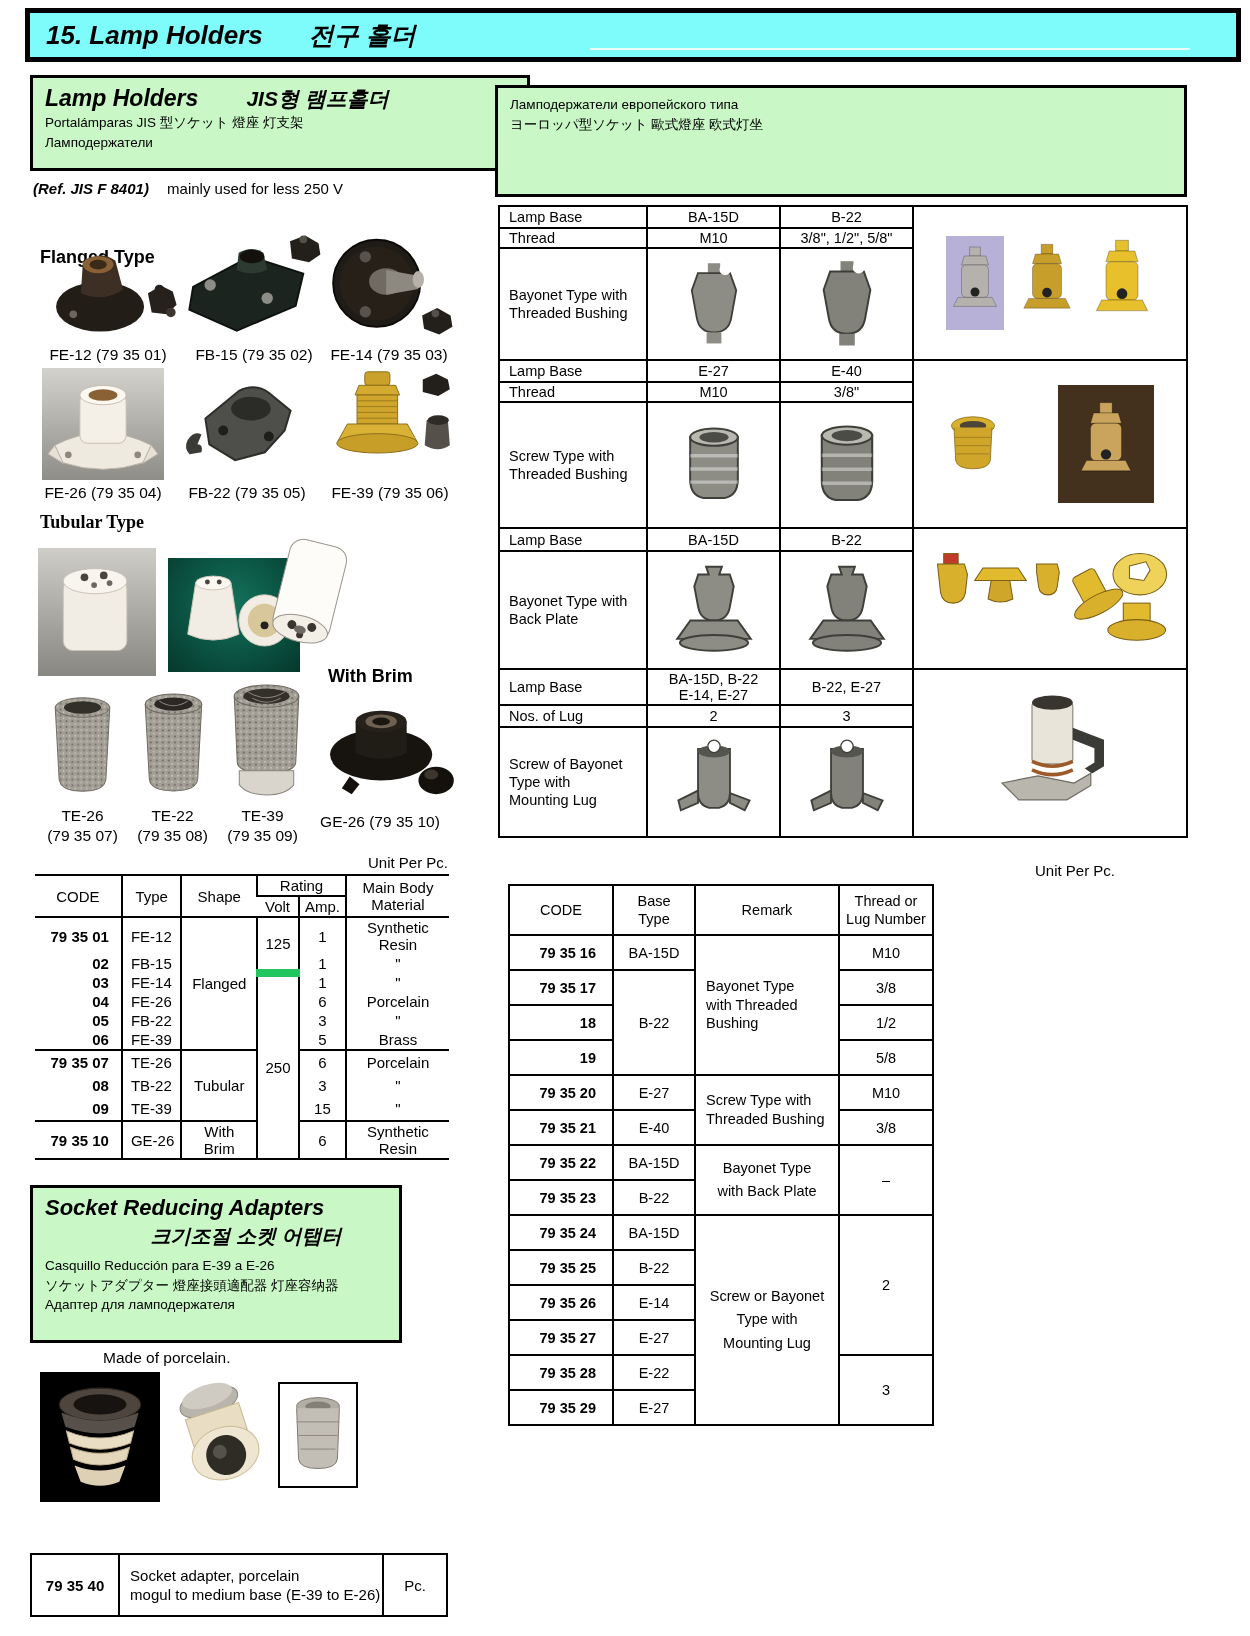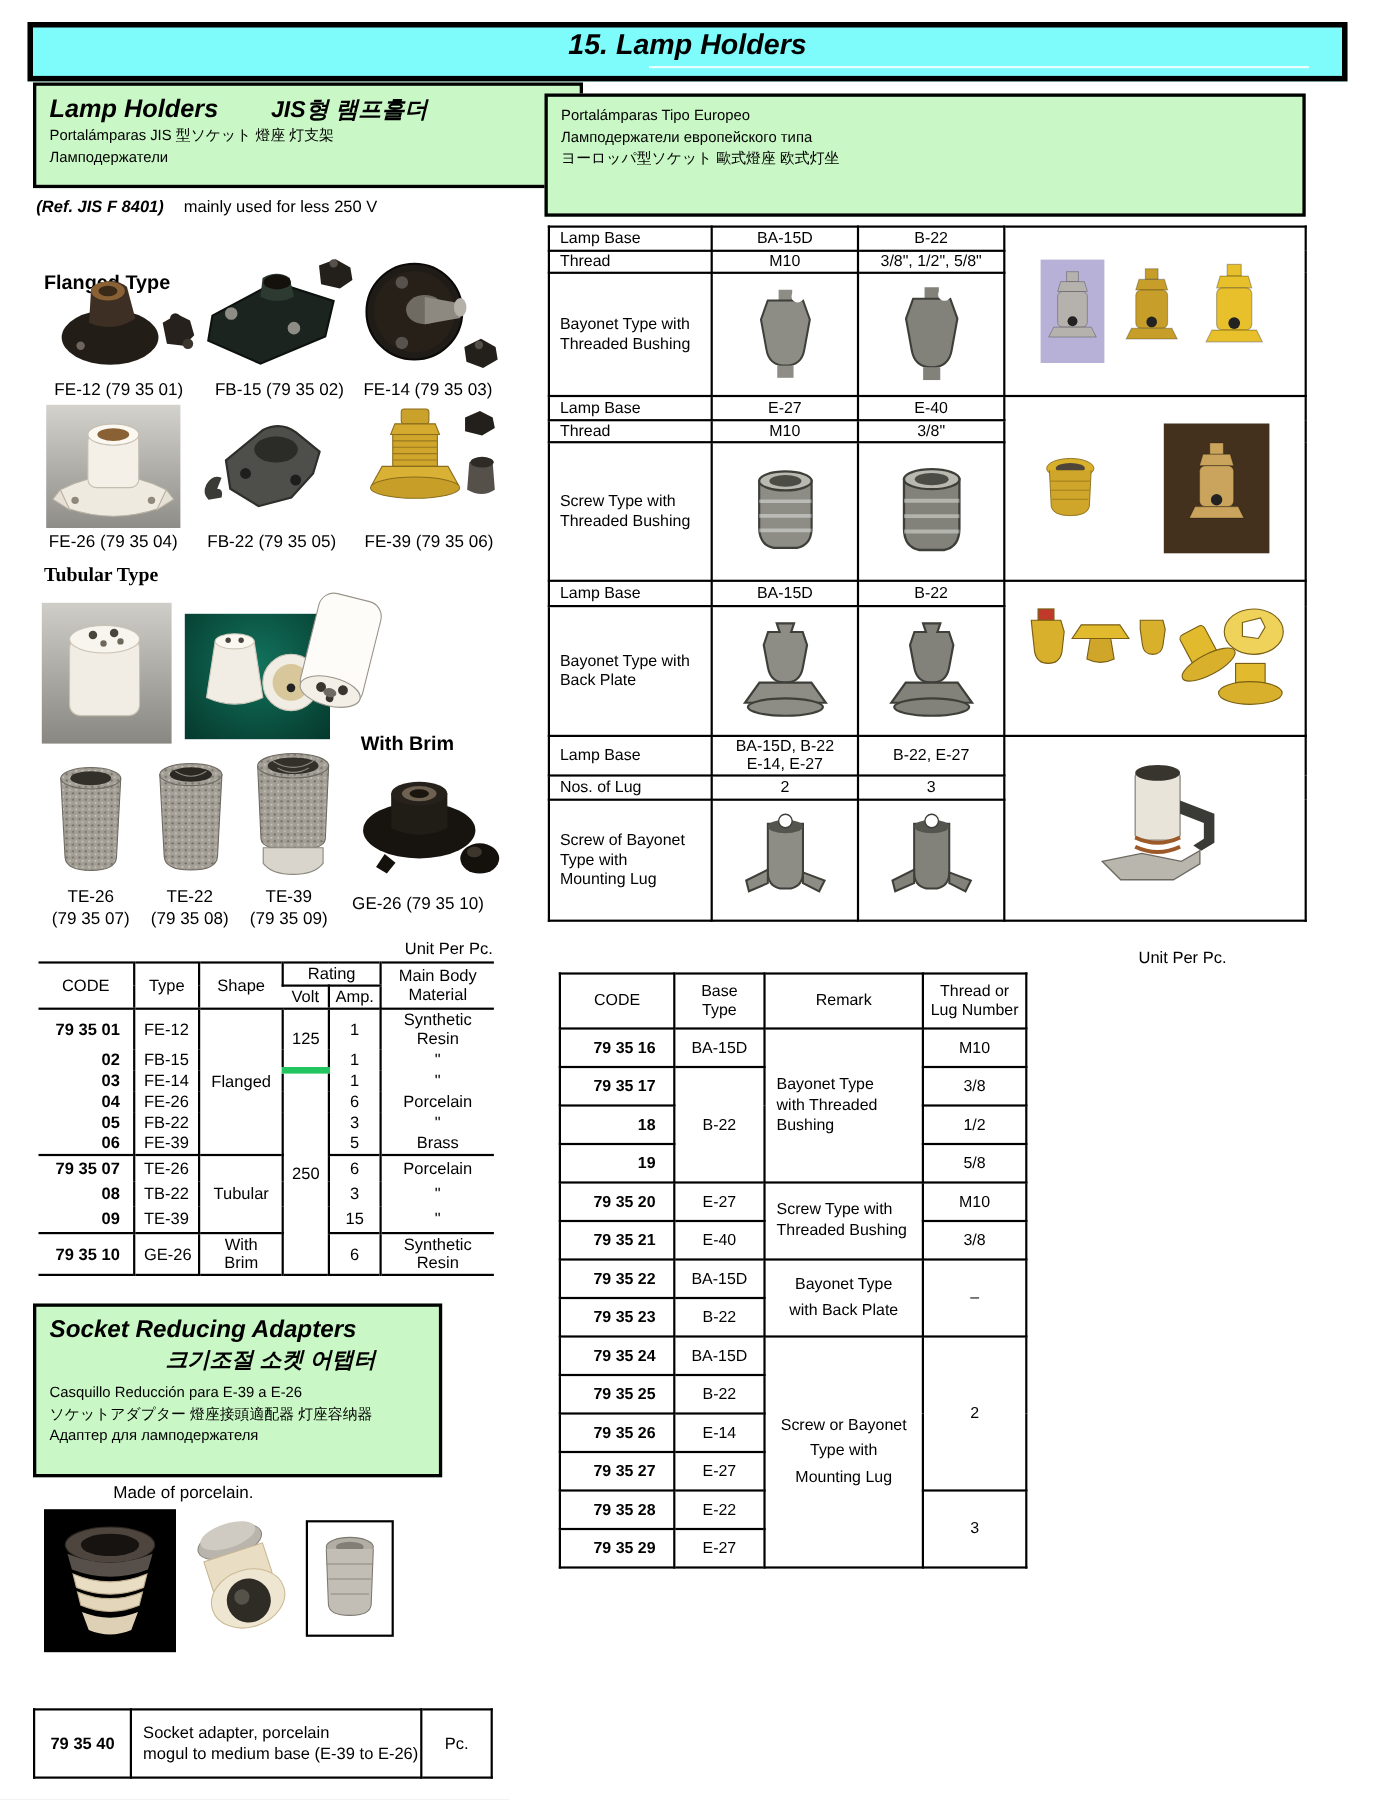--- a/index.html
+++ b/index.html
@@ -2,22 +2,22 @@
 <html><head>
 <meta charset="utf-8">
 <style>
   html,body{margin:0;padding:0;background:#e9e9e9;}
   .page{position:relative;width:1250px;height:1636px;background:#ffffff;overflow:hidden;
         font-family:"Liberation Sans",sans-serif;color:#000;}
   .abs{position:absolute;}
   .pre{white-space:pre-line;}
 
   
-  .banner{left:25px;top:20px;width:1190px;height:44px;background:#7efcfc;border:5px solid #000;
-          display:flex;align-items:center;gap:46px;flex-direction:column;}
+  .banner{left:25px;top:8px;width:1190px;height:44px;background:#7efcfc;border:5px solid #000;
+          display:flex;align-items:center;gap:46px;padding-left:16px;}
   .banner-title{font-size:26px;font-weight:bold;font-style:italic;}
   .banner-title-ko{font-size:25px;font-weight:bold;font-style:italic;}
   .banner-line{position:absolute;left:560px;bottom:7px;width:600px;height:2px;background:#eafffd;}
 
   
   .greenbox{background:#c9f7c5;border:3px solid #000;padding:7px 12px 8px 12px;box-sizing:border-box;}
   .gb-titlerow{display:flex;gap:48px;align-items:baseline;}
   .gb-title{font-size:23px;font-weight:bold;font-style:italic;}
   .gb-title-ko{font-size:21px;font-weight:bold;font-style:italic;}
   .gb-sub{font-size:13.5px;line-height:1.45;}
@@ -28,21 +28,21 @@
 
   
   table{border-collapse:collapse;}
   .rate-table{position:absolute;left:35px;top:874px;width:414px;border-top:2px solid #000;border-bottom:2px solid #000;font-size:15px;}
   .rate-table th,.rate-table td{border-left:2px solid #000;padding:1px 5px;}
   .rate-table th:first-child,.rate-table tr>td:first-child{border-left:none;}
   .rate-table th{font-weight:normal;font-size:15px;border-bottom:2px solid #000;}
   .rate-table td{text-align:center;}
   .rate-table .code{text-align:right;padding-right:12px;font-weight:bold;}
   .rate-table .typ{text-align:left;padding-left:8px;}
-  .rate-table .vb{border-bottom:6px solid #22c55e;border-radius:11px;}
+  .rate-table .vb{border-bottom:8px solid #22c55e;border-radius:11px;}
   .rate-table .gsep td{border-top:2px solid #000;}
   .rate-table .tall td{padding-top:3px;padding-bottom:3px;}
 
   
   .spec-table{position:absolute;left:498px;top:205px;width:688px;font-size:14.5px;table-layout:fixed;}
   .spec-table td{border:2px solid #000;padding:1px 4px;}
   .spec-table .lbl{text-align:left;padding-left:9px;border-radius:11px;}
   .spec-table .val{text-align:center;}
   .spec-table .typ{text-align:left;padding-left:9px;line-height:1.25;}
   .spec-table .pcell{text-align:center;vertical-align:middle;}
@@ -446,21 +446,20 @@
         <tr>
       <td class="code">79 35 40</td>
       <td class="desc pre">Socket adapter, porcelain
  mogul to medium base (E-39 to E-26)</td>
       <td class="unit">Pc.</td>
     </tr>
   </tbody>
     </table>
 
   <div class="abs greenbox" style="left:495px;top:85px;width:692px;height:112px;">
-    <div class="gb-sub">Portalámparas Tipo Europeo</div>
     <div class="gb-sub">Ламподержатели европейского типа</div>
     <div class="gb-sub">ヨーロッパ型ソケット  歐式燈座  欧式灯坐</div>
   </div>
 
   <table class="spec-table">
     <colgroup>
         <col style="width:148px">
         <col style="width:133px">
         <col style="width:133px">
         <col style="width:274px">

